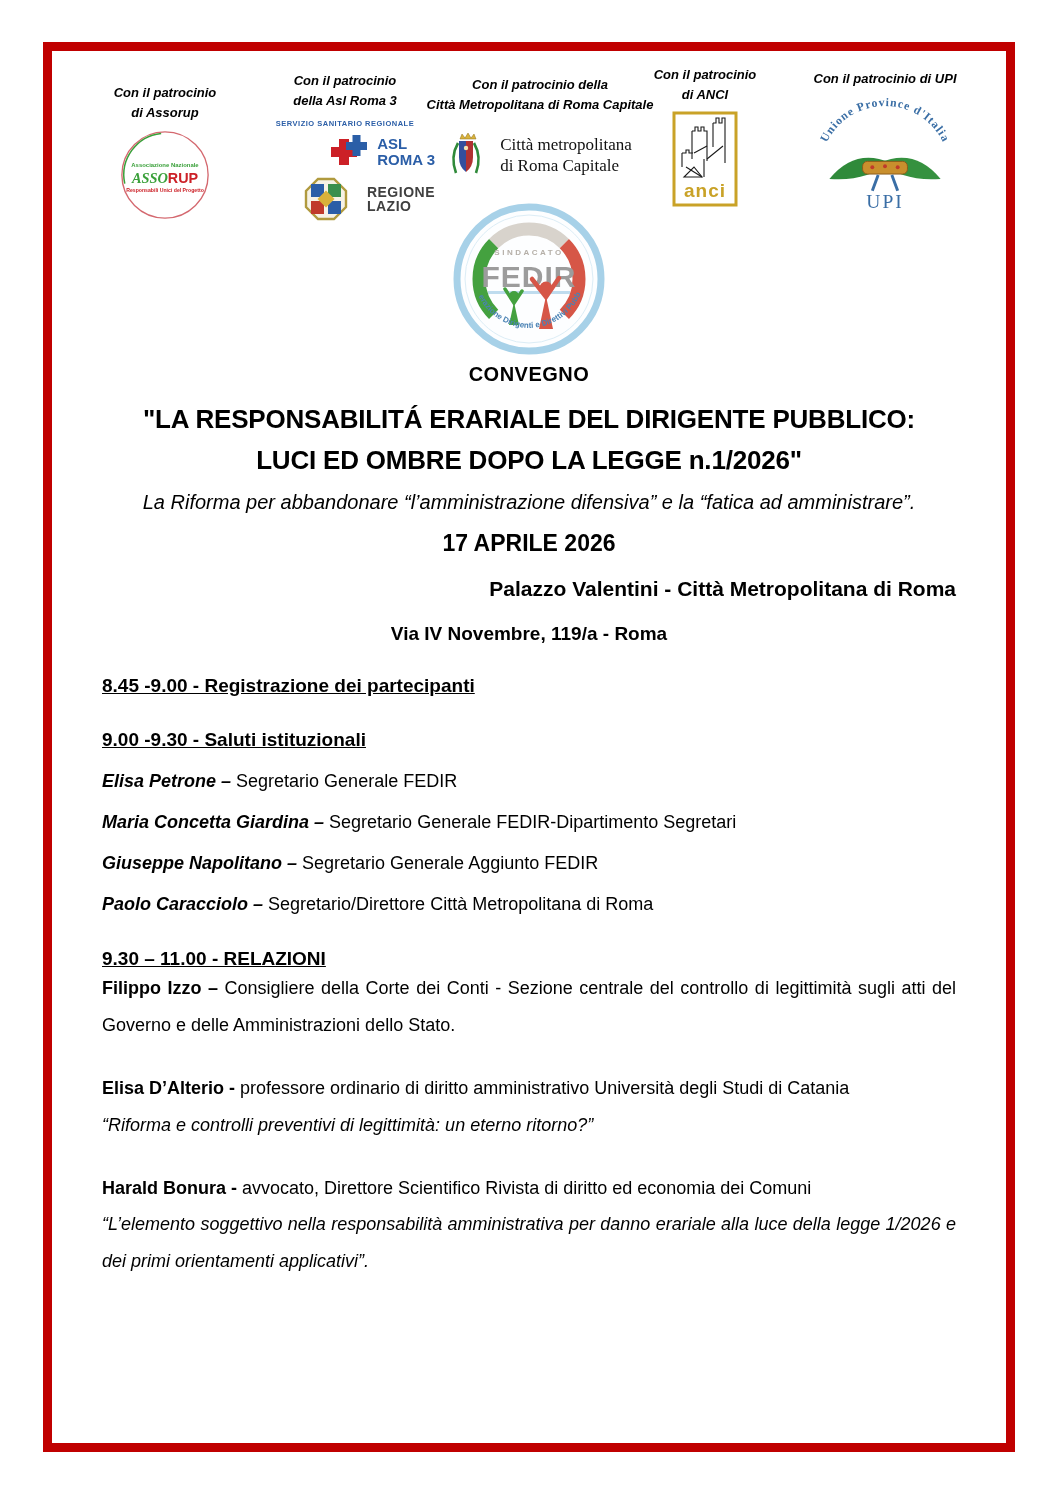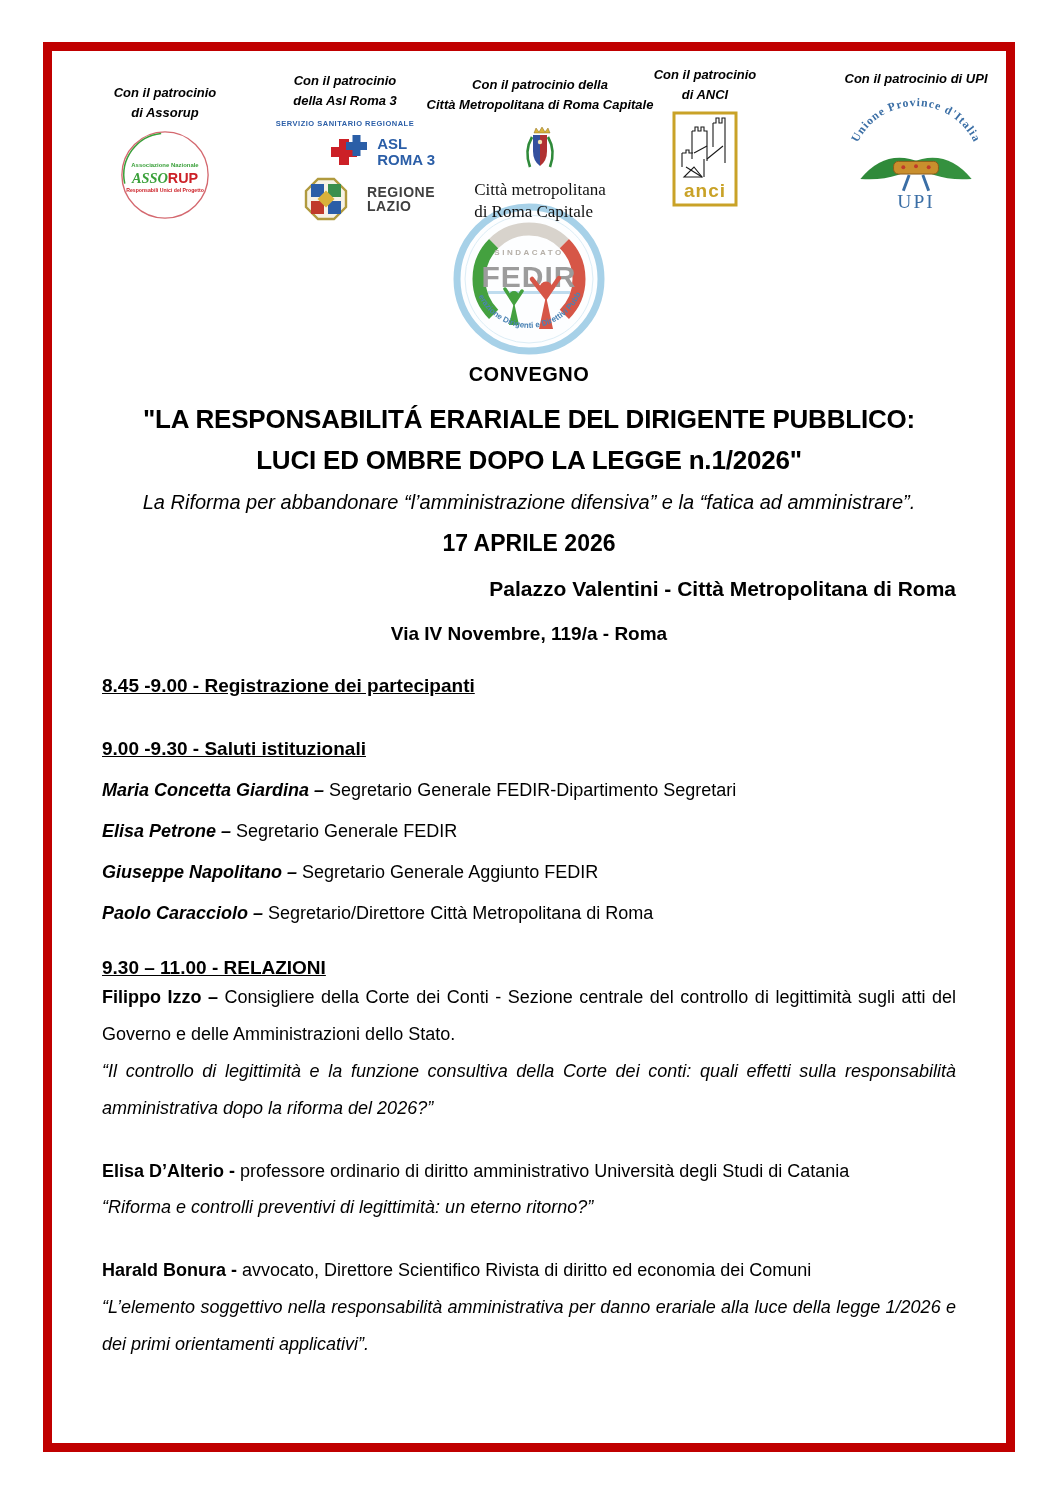--- a/index.html
+++ b/index.html
@@ -6,43 +6,43 @@
   .page{position:relative;width:1058px;height:1497px;background:#fff;
         font-family:"Liberation Sans",sans-serif;color:#000;overflow:hidden;}
   .frame{position:absolute;left:43px;top:42px;width:972px;height:1410px;
          border:9px solid #c00000;box-sizing:border-box;overflow:hidden;}
   .patronage{position:relative;margin-top:14px;height:130px;}
   .pcol{position:absolute;text-align:center;}
   .col1{left:33px;top:18px;width:160px;}
   .col2{left:203px;top:6px;width:180px;}
   .col3{left:353px;top:10px;width:270px;}
   .col4{left:593px;top:0;width:120px;}
-  .col5{left:774px;top:4px;width:180px;}
+  .col5{left:743px;top:4px;width:180px;}
   .plabel{font-size:13px;font-weight:700;font-style:italic;line-height:1.55;}
   .logo-svg{display:inline-block;margin-top:6px;}
   .asl-stack{margin-top:4px;}
   .ssr{font-size:7.5px;color:#2b5ea7;letter-spacing:.5px;font-weight:700;margin-top:8px;}
   .asl-row{display:flex;align-items:center;justify-content:flex-end;gap:6px;margin-top:2px;text-align:left;}
   .asl-txt{color:#2b5ea7;font-size:15px;font-weight:700;line-height:1.1;}
   .reg-txt{color:#404040;font-size:14px;font-weight:600;line-height:1.0;letter-spacing:.5px;margin-left:12px;}
-  .cmrc-row{display:flex;align-items:center;justify-content:center;gap:6px;margin-top:10px;text-align:left;flex-direction:column;}
+  .cmrc-row{display:flex;align-items:center;justify-content:center;gap:16px;margin-top:16px;text-align:left;}
   .cmrc-txt{font-family:"Liberation Serif",serif;font-size:17px;line-height:1.25;color:#111;}
   .content{padding:0 50px;}
   .fedir{display:block;margin:8px auto 0;}
   .kicker{margin-top:2px;font-size:20px;font-weight:700;text-align:center;letter-spacing:.5px;}
   .title-line{font-size:26px;font-weight:700;text-align:center;letter-spacing:-.2px;}
   .tl1{margin-top:18px;}
   .tl2{margin-top:10px;}
   .subtitle{margin-top:15px;font-size:20px;font-style:italic;text-align:center;}
   .date{margin-top:16px;font-size:23px;font-weight:700;text-align:center;}
   .venue{margin-top:20px;font-size:21px;font-weight:700;text-align:right;}
   .address{margin-top:22px;font-size:19px;font-weight:700;text-align:center;}
   .sec{font-size:19px;font-weight:700;text-decoration:underline;text-align:left;}
   .sec1{margin-top:30px;}
-  .sec2{margin-top:41px;}
+  .sec2{margin-top:32px;}
   .sec3{margin-top:33px;}
   .greeter{margin-top:20px;font-size:18px;text-align:left;}
   .gname{font-weight:700;font-style:italic;}
   p{margin:0;}
   .bio{font-size:18px;line-height:2.05;text-align:justify;}
   .sname{font-weight:700;}
   .quote{font-size:18px;font-style:italic;line-height:2.05;text-align:justify;}
   .talk-gap{margin-top:26px;}
 </style>
 </head>
@@ -203,29 +203,28 @@
       <div class="title-line tl2">LUCI ED OMBRE DOPO LA LEGGE n.1/2026"</div>
       <div class="subtitle">La Riforma per abbandonare “l’amministrazione difensiva” e la “fatica ad amministrare”.</div>
       <div class="date">17 APRILE 2026</div>
       <div class="venue">Palazzo Valentini - Città Metropolitana di Roma</div>
       <div class="address">Via IV Novembre, 119/a - Roma</div>
 
       <div class="sec sec1">8.45 -9.00 - Registrazione dei partecipanti</div>
 
       <div class="sec sec2">9.00 -9.30 - Saluti istituzionali</div>
 
+      <p class="greeter"><span class="gname">Elisa Petrone –</span><span> Segretario Generale FEDIR</span></p>
       <p class="greeter"><span class="gname">Maria Concetta Giardina –</span><span> Segretario Generale FEDIR-Dipartimento Segretari</span></p>
-      <p class="greeter"><span class="gname">Elisa Petrone –</span><span> Segretario Generale FEDIR</span></p>
       <p class="greeter"><span class="gname">Giuseppe Napolitano –</span><span> Segretario Generale Aggiunto FEDIR</span></p>
       <p class="greeter"><span class="gname">Paolo Caracciolo  –</span><span> Segretario/Direttore Città Metropolitana di Roma</span></p>
 
       <div class="sec sec3">9.30 – 11.00 - RELAZIONI</div>
 
       <p class="bio"><span class="sname">Filippo Izzo –</span><span> Consigliere della Corte dei Conti - Sezione centrale del controllo di legittimità sugli atti del Governo e delle Amministrazioni dello Stato.</span></p>
-      <p class="quote">“Il controllo di legittimità e la funzione consultiva della Corte dei conti: quali effetti sulla responsabilità amministrativa dopo la riforma del 2026?”</p>
 
       <p class="bio talk-gap"><span class="sname">Elisa D’Alterio -</span><span> professore ordinario di diritto amministrativo Università degli Studi di Catania</span></p>
       <p class="quote">“Riforma e controlli preventivi di legittimità: un eterno ritorno?”</p>
 
       <p class="bio talk-gap"><span class="sname">Harald Bonura -</span><span> avvocato, Direttore Scientifico Rivista di diritto ed economia dei Comuni</span></p>
       <p class="quote">“L’elemento soggettivo nella responsabilità amministrativa per danno erariale alla luce della legge 1/2026 e dei primi orientamenti applicativi”.</p>
     </div>
   </div>
 </div>
 

